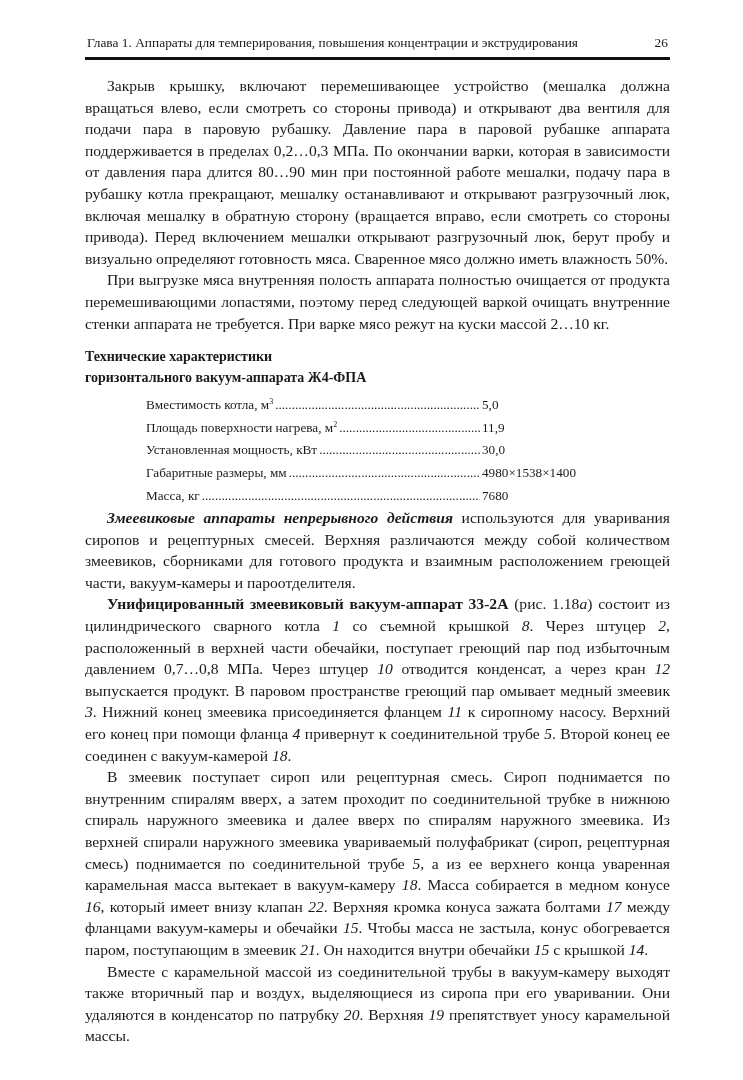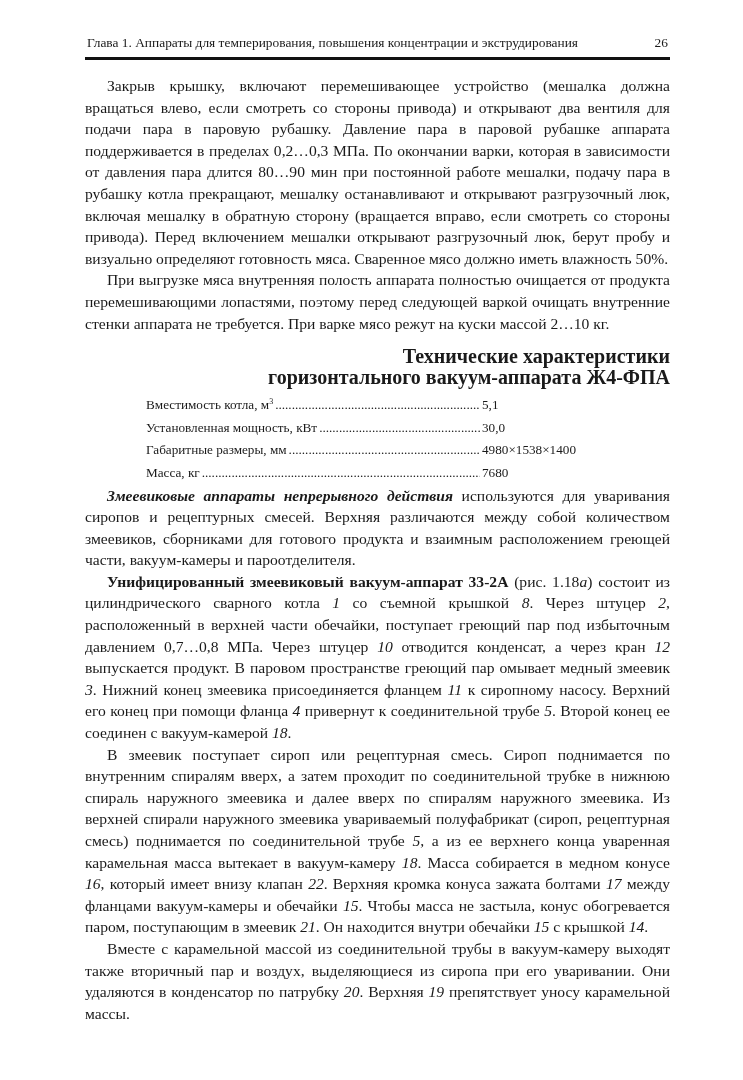--- a/index.html
+++ b/index.html
@@ -4,21 +4,21 @@
 <style>
   html, body { margin: 0; padding: 0; background: #ffffff; }
   body { width: 743px; height: 1080px; position: relative; overflow: hidden;
          font-family: "Liberation Serif", serif; color: #1a1a1a; }
   .page { position: absolute; left: 85px; top: 34px; width: 585px; }
   .running-header { display: flex; justify-content: space-between; align-items: center;
          font-size: 13.4px; padding: 0 2px 4px 2px; height: 18px; }
   .header-rule { border-top: 3px solid #111; margin-top: 1px; }
   .content { margin-top: 15px; font-size: 15.6px; line-height: 21.6px; text-align: justify; }
   .content p { margin: 0; text-indent: 22px; }
-  .specs-title { text-align: right; font-weight: bold; font-size: 20px; line-height: 21px;
+  .specs-title { text-align: left; font-weight: bold; font-size: 14px; line-height: 21px;
          margin: 12px 0 6px 0; text-indent: 0; }
   .specs { margin-left: 61px; width: 456px; font-size: 13.2px; }
   .spec-row { display: flex; align-items: baseline; height: 22.6px; line-height: 22.6px; justify-content: flex-end; }
   .spec-label { white-space: nowrap; }
   .spec-dots { flex: 1; overflow: hidden; white-space: nowrap; margin: 0 2px; }
   .spec-dots::after { content: "........................................................................................................................................"; }
   .spec-value { white-space: nowrap; width: 120px; }
   .it { font-style: italic; }
   .bold { font-weight: bold; }
   .bi { font-weight: bold; font-style: italic; }
@@ -41,21 +41,26 @@
 
     <div class="specs-title">
       <div>Технические характеристики</div>
       <div>горизонтального вакуум-аппарата Ж4-ФПА</div>
     </div>
 
     <div class="specs">
       <div class="spec-row">
         <span class="spec-label"><span>Вместимость котла, м</span><sup>3</sup></span>
         <span class="spec-dots"></span>
-        <span class="spec-value">5,1</span>
+        <span class="spec-value">5,0</span>
+      </div>
+      <div class="spec-row">
+        <span class="spec-label"><span>Площадь поверхности нагрева, м</span><sup>2</sup></span>
+        <span class="spec-dots"></span>
+        <span class="spec-value">11,9</span>
       </div>
       <div class="spec-row">
         <span class="spec-label"><span>Установленная мощность, кВт</span></span>
         <span class="spec-dots"></span>
         <span class="spec-value">30,0</span>
       </div>
       <div class="spec-row">
         <span class="spec-label"><span>Габаритные размеры, мм</span></span>
         <span class="spec-dots"></span>
         <span class="spec-value">4980×1538×1400</span>

